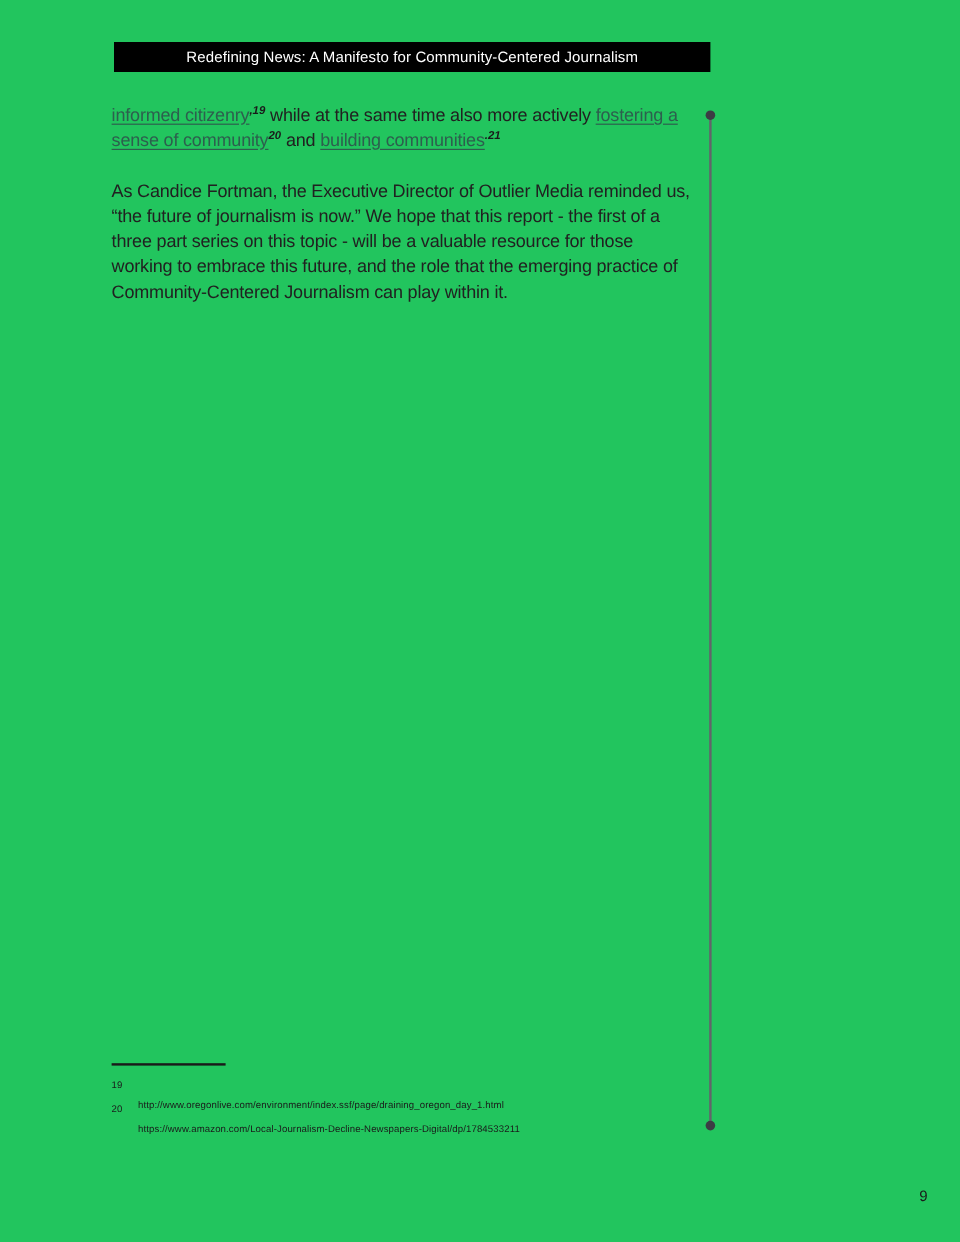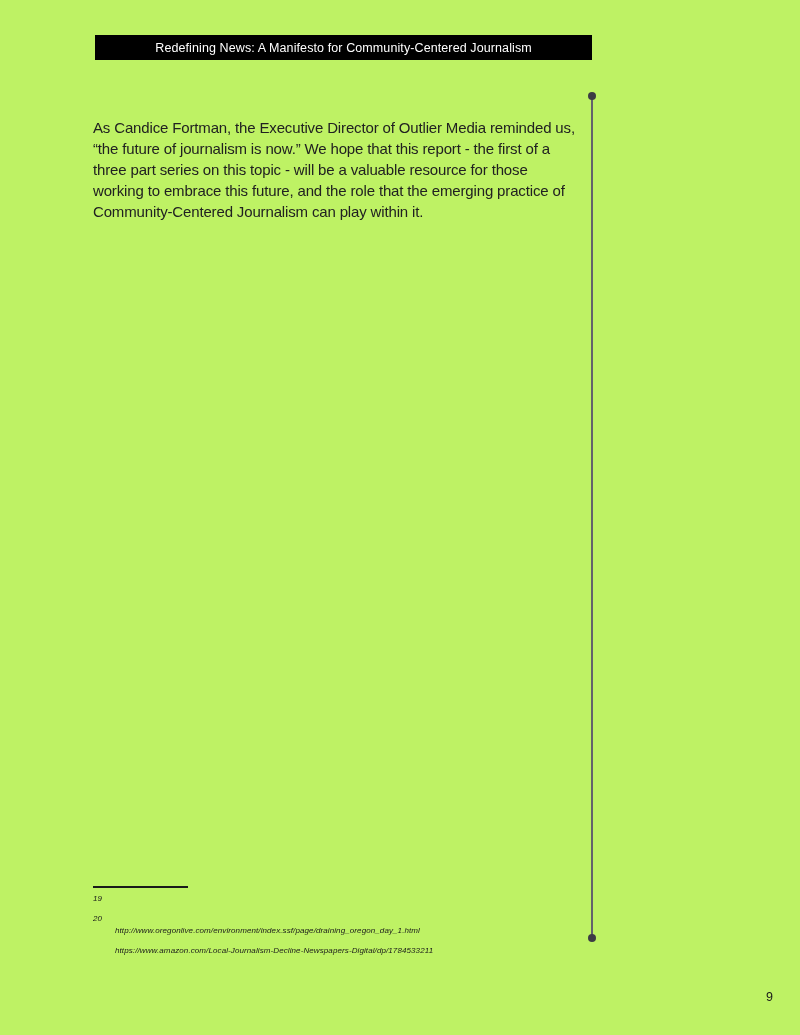--- a/index.html
+++ b/index.html
@@ -1,21 +1,21 @@
 <!DOCTYPE html>
 <html><head>
 <meta charset="utf-8">
 <style>
   * { margin: 0; padding: 0; box-sizing: border-box; }
   html, body { background: #ffffff; }
   .page {
     position: relative;
     width: 800px;
     height: 1035px;
-    background: #bef264;
+    background: #22c55e;
     font-family: "Liberation Sans", sans-serif;
     overflow: hidden;
     padding-left: 36px;
   }
   .header-bar {
     position: absolute;
     left: 95px;
     top: 35px;
     width: 497px;
     height: 25px;
@@ -48,42 +48,41 @@
   }
   sup.fnref {
     font-size: 9.5px;
     font-weight: bold;
     font-style: italic;
     color: #1a1a1a;
     line-height: 0;
     vertical-align: super;
     letter-spacing: 0;
   }
-  .para-main { margin-top: 31px; }
+  .para-main { margin-top: 21px; }
   .signature { margin-top: 25px; }
   .footnotes {
     position: absolute;
     left: 93px;
     top: 886px;
     width: 470px;
     color: #1a1a1a;
   }
   .fn-rule {
     width: 95px;
     height: 2px;
     background: #1a1a1a;
     margin-bottom: 6px;
   }
   .fn-row {
     display: flex;
-    align-items: flex-start;
+    align-items: center;
     height: 20px;
     font-size: 8px;
     letter-spacing: 0.1px;
-    font-style: italic;
   }
   .fn-num {
     width: 22px;
     flex: 0 0 22px;
   }
   .fn-url { white-space: nowrap; margin-top: 32px; }
   .vline {
     position: absolute;
     left: 591px;
     top: 96px;
@@ -112,20 +111,21 @@
 </head>
 <body>
 
 <div class="page">
 
   <div class="header-bar">
     <span class="title">Redefining News: A Manifesto for Community-Centered Journalism</span>
   </div>
 
   <div class="content">
+    <p class="para-intro"><a class="doclink">informed citizenry</a><sup class="fnref">,19</sup><span> while at the same time also more actively </span><a class="doclink">fostering a sense of community</a><sup class="fnref">20</sup><span> and </span><a class="doclink">building communities</a><sup class="fnref">.21</sup></p>
 
     <p class="para-main">As Candice Fortman, the Executive Director of Outlier Media reminded us, “the future of journalism is now.” We hope that this report - the first of a three part series on this topic - will be a valuable resource for those working to embrace this future, and the role that the emerging practice of Community-Centered Journalism can play within it.</p>
 
   </div>
 
   <div class="footnotes">
     <div class="fn-rule"></div>
     <div class="fn-row">
       <span class="fn-num">19</span>
       <span class="fn-url">http://www.oregonlive.com/environment/index.ssf/page/draining_oregon_day_1.html</span>

